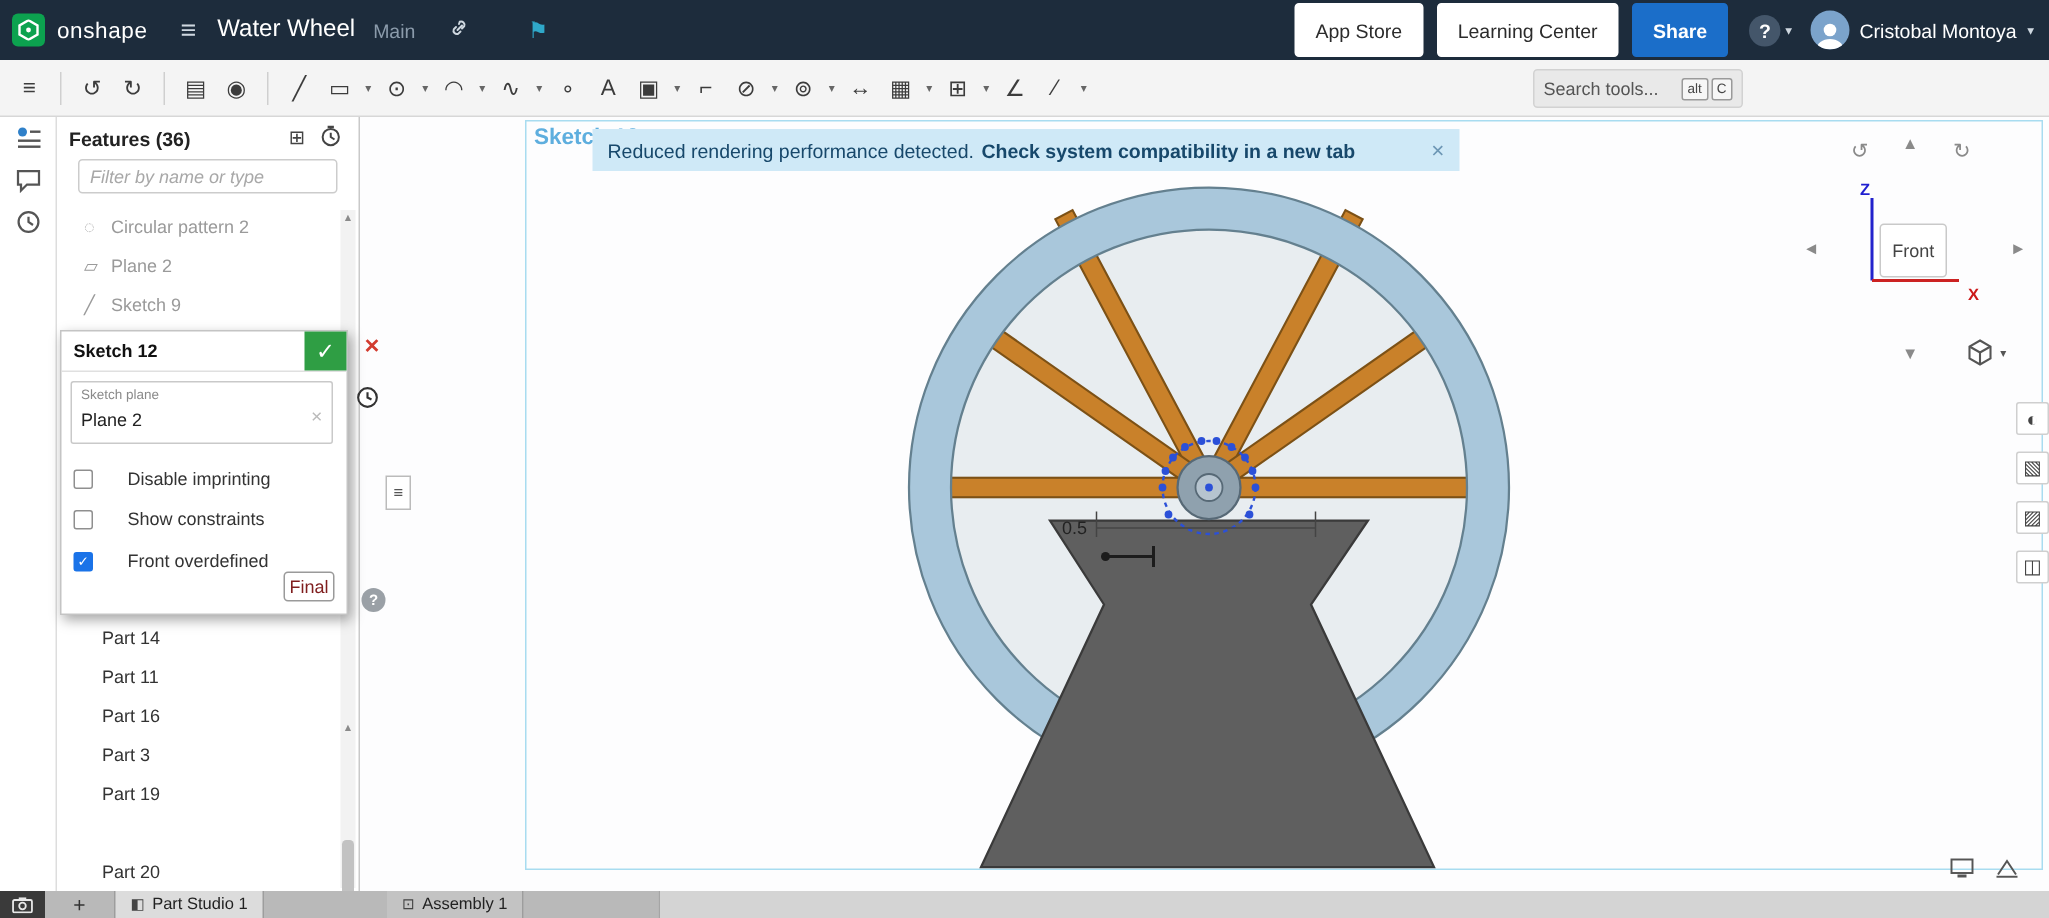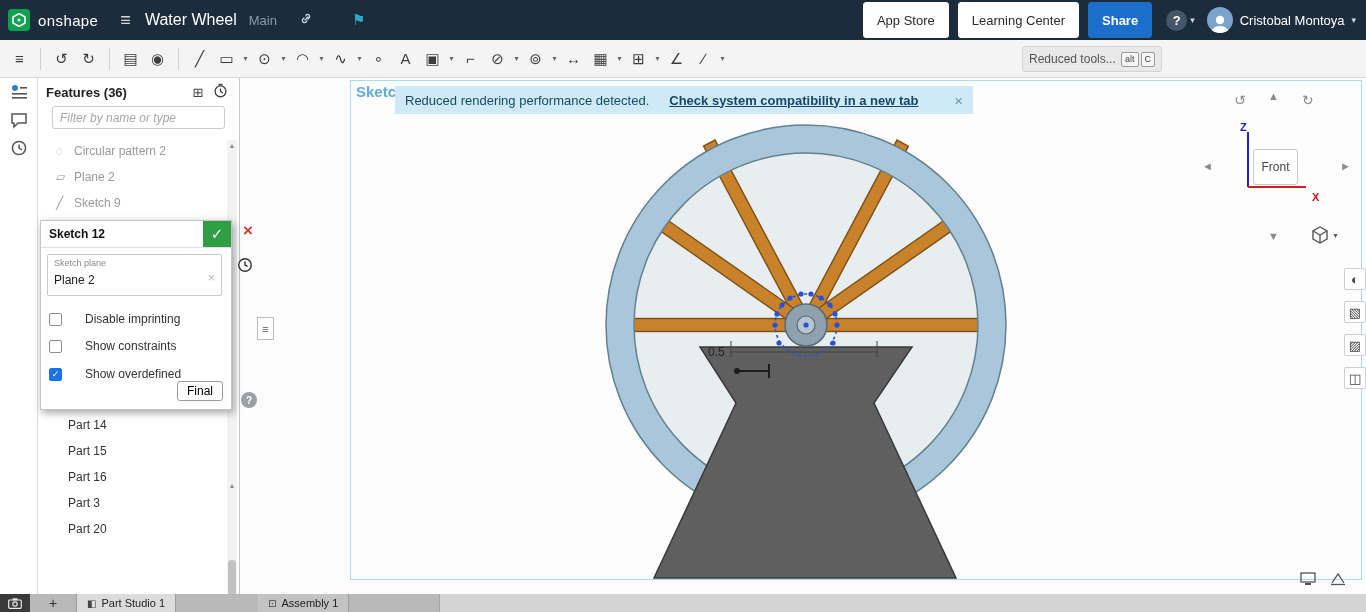--- a/index.html
+++ b/index.html
@@ -60,31 +60,31 @@
   .d-check{width:28px;height:26px;background:#2f9e44;color:#fff;display:flex;align-items:center;justify-content:center;font-size:15px;cursor:pointer}
   .d-close{position:absolute;left:197px;top:-1px;width:20px;height:22px;color:#d23b2f;font-size:17px;font-weight:bold;display:flex;align-items:center;justify-content:center;cursor:pointer;background:transparent}
   .d-planebox{position:absolute;left:6px;top:33px;width:175px;height:42px;border:1px solid #c9c9c9;border-radius:2px}
   .d-planelabel{position:absolute;left:6px;top:3px;font-size:9px;color:#8a8a8a}
   .d-planeval{position:absolute;left:6px;top:18px;font-size:12px;color:#222}
   .d-planeclear{position:absolute;right:6px;top:15px;color:#bbb;font-size:13px;cursor:pointer}
   .chk-row{position:absolute;left:8px;height:16px;display:flex;align-items:center;cursor:pointer}
   .chk{width:13px;height:13px;border:1px solid #8f8f8f;border-radius:2px;background:#fff;display:flex;align-items:center;justify-content:center;font-size:9px;color:#fff}
   .chk.checked{background:#1a73e8;border-color:#1a73e8}
   .chk-label{font-size:12px;color:#333;margin-left:23px}
-  .d-final{position:absolute;right:8px;bottom:8px;width:46px;height:20px;border:1px solid #9a9a9a;border-radius:3px;background:#fff;font-size:12px;color:#000000;display:flex;align-items:center;justify-content:center;cursor:pointer}
+  .d-final{position:absolute;right:8px;bottom:8px;width:34px;height:20px;border:1px solid #9a9a9a;border-radius:3px;background:#fff;font-size:12px;color:#7f1d1d;display:flex;align-items:center;justify-content:center;cursor:pointer}
   .d-help{position:absolute;left:241px;top:392px;width:16px;height:16px;border-radius:50%;background:#9aa0a6;color:#fff;font-size:10px;font-weight:bold;display:flex;align-items:center;justify-content:center;z-index:61;cursor:pointer}
   .d-clock{position:absolute;left:237px;top:257px;z-index:61;cursor:pointer}
   .d-flyout{position:absolute;left:257px;top:317px;width:17px;height:23px;background:#fff;border:1px solid #bbb;z-index:61;display:flex;align-items:center;justify-content:center;color:#555;font-size:11px;cursor:pointer}
 
   
   .canvas{position:absolute;left:240px;top:78px;width:1126px;height:516px;background:#fdfdfe;z-index:5}
   .vp-border{position:absolute;left:110px;top:2px;width:1012px;height:500px;border:1px solid #a8dcf0;pointer-events:none}
   .sketch-label{position:absolute;left:116px;top:5px;color:#5eaede;font-weight:bold;font-size:15px;z-index:6}
   .notif{position:absolute;left:155px;top:8px;width:578px;height:28px;background:#cfe9f7;display:flex;align-items:center;padding:0 10px;z-index:8;font-size:13px;color:#17486b}
-  .notif .nlink{font-weight:bold;text-decoration:underline;margin-left:20px;cursor:pointer;color:#17486b}
+  .notif .nlink{font-weight:bold;margin-left:5px;cursor:pointer;color:#17486b}
   .notif .nclose{margin-left:auto;color:#6d97b5;font-size:15px;cursor:pointer}
   .wheel-svg{position:absolute;left:0;top:0;width:1126px;height:516px}
 
   
   .vc-front{position:absolute;left:1013px;top:71px;width:45px;height:36px;background:#fff;border:1px solid #c9c9c9;border-radius:3px;display:flex;align-items:center;justify-content:center;font-size:12px;color:#444;cursor:pointer;z-index:7}
   .vc-glyph{position:absolute;color:#8a8a8a;font-size:11px;cursor:pointer;z-index:7}
   .axis-z{position:absolute;left:1000px;top:43px;color:#1f1fd0;font-weight:bold;font-size:11px;z-index:7}
   .axis-x{position:absolute;left:1072px;top:113px;color:#cc1a1a;font-weight:bold;font-size:11px;z-index:7}
   .zline{position:absolute;left:1007px;top:54px;width:2px;height:55px;background:#2222cc;z-index:7}
   .xline{position:absolute;left:1008px;top:108px;width:58px;height:2px;background:#cc2222;z-index:7}
@@ -172,21 +172,21 @@
   <span class="tbico">↔</span>
   <span class="tbico">▦</span>
   <span class="chev">▾</span>
   <span class="tbico">⊞</span>
   <span class="chev">▾</span>
   <span class="tbico">∠</span>
   <span class="tbico">∕</span>
   <span class="chev">▾</span>
 
   <div class="search-tools">
-    <span class="stx">Reduced tools...</span>
+    <span class="stx">Search tools...</span>
     <span class="kbd">alt</span>
     <span class="kbd">C</span>
   </div>
 </div>
 
 <div class="leftstrip">
   <div class="lsico">
     <svg width="18" height="18" viewBox="0 0 18 18">
         <circle cx="5" cy="5" r="3" fill="#2f80c9"></circle>
         <rect x="10" y="4" width="7" height="1.6" fill="#555"></rect>
@@ -240,29 +240,32 @@
   </div>
   <div class="f-row rolled" style="top:138px">
     <span class="fico">▤</span>
     <span>Extrude 9</span>
   </div>
 
   <div class="f-row part" style="top:334px">
       <span>Part 14</span>
     </div>
   <div class="f-row part" style="top:360px">
-      <span>Part 15</span>
+      <span>Part 11</span>
     </div>
   <div class="f-row part" style="top:386px">
       <span>Part 16</span>
     </div>
   <div class="f-row part" style="top:412px">
       <span>Part 3</span>
     </div>
   <div class="f-row part" style="top:438px">
+      <span>Part 19</span>
+    </div>
+  <div class="f-row part" style="top:490px">
       <span>Part 20</span>
     </div>
   <div class="f-row part" style="top:512px"></div>
 
   <div class="f-scroll">
     <span class="f-arrow" style="top:2px">▲</span>
     <span class="f-arrow" style="top:342px">▲</span>
     <div class="f-thumb" style="top:420px"></div>
 
   </div>
@@ -282,21 +285,21 @@
   <div class="chk-row" style="top:90px">
     <span class="chk"></span>
     <span class="chk-label">Disable imprinting</span>
   </div>
   <div class="chk-row" style="top:117px">
     <span class="chk"></span>
     <span class="chk-label">Show constraints</span>
   </div>
   <div class="chk-row" style="top:145px">
     <span class="chk checked">✓</span>
-    <span class="chk-label">Show overdefined</span>
+    <span class="chk-label">Front overdefined</span>
   </div>
   <button class="d-final">Final</button>
 </div>
 <div class="d-help">?</div>
 <div class="d-clock">
   <svg width="16" height="16" viewBox="0 0 18 18">
       <circle cx="9" cy="9" r="7" fill="#fff" stroke="#333" stroke-width="1.6"></circle>
       <path d="M9 5 V9 L12 10.5" stroke="#333" stroke-width="1.6" fill="none"></path>
     </svg>
 </div>

